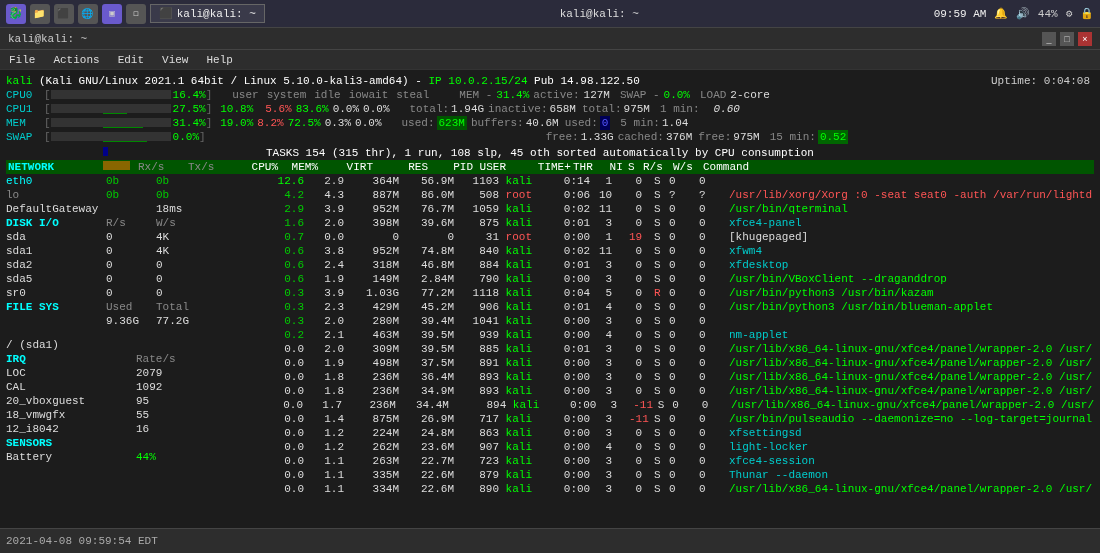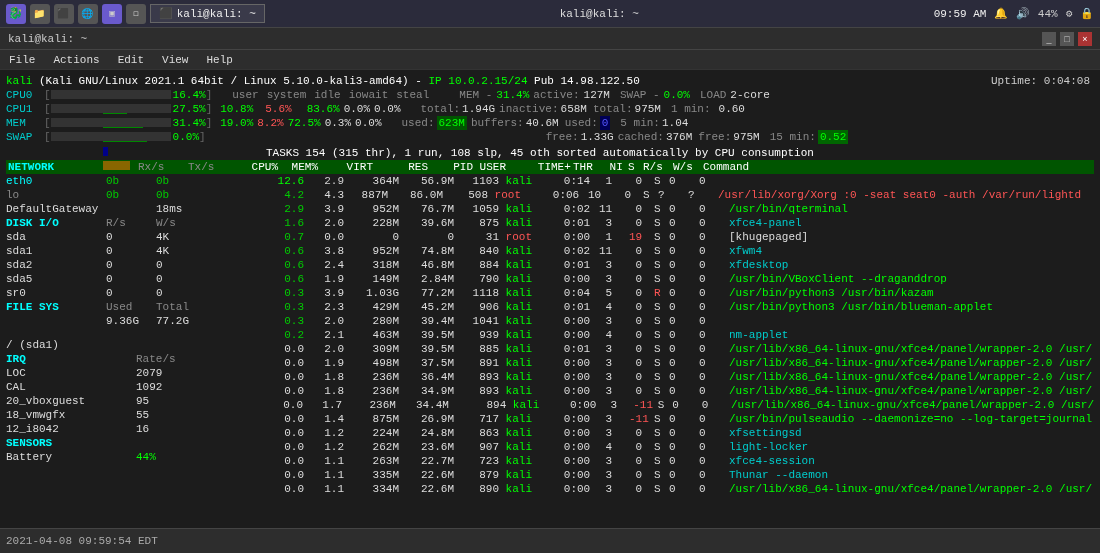--- a/index.html
+++ b/index.html
@@ -209,31 +209,31 @@
       <span style="color:#666;">[</span>
       <span style="display:inline-block; width:120px; height:9px; background:#333; position:relative; top:2px;">
         <span style="display:inline-block; width:32.7%; height:100%; background:#008800;"></span>
         <span style="display:inline-block; width:7%; height:100%; background:#880000;"></span>
         <span style="display:inline-block; width:3%; height:100%; background:#008888;"></span>
       </span>
       <span class="bright-green" style="margin-left:2px;">27.5%</span>
       <span style="color:#666;">]</span>
       <span style="margin-left:8px; color:#00ff00;">10.8%</span>
       <span style="margin-left:12px; color:#ff5555;">5.6%</span>
-      <span style="margin-left:15px; color:#00ff00;font-family:Liberation Mono, monospace;">83.6%</span>
+      <span style="margin-left:4px; color:#00ff00;font-family:Liberation Mono, monospace;">83.6%</span>
       <span style="margin-left:4px; color:#ddd;">0.0%</span>
       <span style="margin-left:4px; color:#ddd;">0.0%</span>
       <span style="margin-left:20px; color:#888;">total:</span>
       <span style="margin-left:2px; color:#ddd;">1.94G</span>
       <span style="margin-left:4px; color:#888;">inactive:</span>
       <span style="margin-left:2px; color:#ddd;">658M</span>
       <span style="margin-left:6px; color:#888;">total:</span>
       <span style="margin-left:2px; color:#ddd;">975M</span>
       <span style="margin-left:10px; color:#888;">1 min:</span>
-      <span style="margin-left:8px; color:#ddd;">0.60</span>
+      <span style="margin-left:14px; color:#ddd;font-style:italic;">0.60</span>
     </div>
 
     <div class="line">
       <span class="cyan" style="width:38px; display:inline-block;">MEM</span>
       <span style="color:#666;">[</span>
       <span style="display:inline-block; width:120px; height:9px; background:#333; position:relative; top:2px;">
         <span style="display:inline-block; width:36.4%; height:100%; background:#008800;"></span>
         <span style="display:inline-block; width:4%; height:100%; background:#000088;"></span>
         <span style="display:inline-block; width:22%; height:100%; background:#886600;"></span>
       </span>
@@ -359,21 +359,21 @@
           <span style="width:55px; color:#ddd;">   0:14</span>
           <span style="width:30px; color:#ddd;"> 1</span>
           <span style="width:25px; color:#ddd;"> 0</span>
           <span style="width:15px; color:#ddd;">S</span>
           <span style="width:30px; color:#ddd;">0</span>
           <span style="width:30px; color:#ddd;">0</span>
         </div>
         <div class="proc-row">
           <span style="width:40px; text-align:right; color:#00cc00;">4.2</span>
           <span style="width:40px; text-align:right; color:#ddd;"> 4.3</span>
-          <span style="width:44px; text-align:right; color:#ddd;"> 887M</span>
+          <span style="width:55px; text-align:right; color:#ddd;"> 887M</span>
           <span style="width:55px; text-align:right; color:#ddd;"> 86.0M</span>
           <span style="width:45px; text-align:right; color:#ddd;">  508</span>
           <span style="width:45px; color:#ff5555;"> root</span>
           <span style="width:55px; color:#ddd;">   0:06</span>
           <span style="width:30px; color:#ddd;">10</span>
           <span style="width:25px; color:#ddd;"> 0</span>
           <span style="width:15px; color:#ddd;">S</span>
           <span style="width:30px; color:#ddd;">?</span>
           <span style="width:30px; color:#ddd;">?</span>
           <span style="color:#ff5555;">/usr/lib/xorg/Xorg :0 -seat seat0 -auth /var/run/lightd</span>
@@ -389,21 +389,21 @@
           <span style="width:30px; color:#ddd;">11</span>
           <span style="width:25px; color:#ddd;"> 0</span>
           <span style="width:15px; color:#ddd;">S</span>
           <span style="width:30px; color:#ddd;">0</span>
           <span style="width:30px; color:#ddd;">0</span>
           <span style="color:#00ff00;">/usr/bin/qterminal</span>
         </div>
         <div class="proc-row">
           <span style="width:40px; text-align:right; color:#00cc00;">1.6</span>
           <span style="width:40px; text-align:right; color:#ddd;"> 2.0</span>
-          <span style="width:55px; text-align:right; color:#ddd;"> 228M</span>
+          <span style="width:55px; text-align:right; color:#ddd;"> 398M</span>
           <span style="width:55px; text-align:right; color:#ddd;"> 39.6M</span>
           <span style="width:45px; text-align:right; color:#ddd;">  875</span>
           <span style="width:45px; color:#00ff00;"> kali</span>
           <span style="width:55px; color:#ddd;">   0:01</span>
           <span style="width:30px; color:#ddd;"> 3</span>
           <span style="width:25px; color:#ddd;"> 0</span>
           <span style="width:15px; color:#ddd;">S</span>
           <span style="width:30px; color:#ddd;">0</span>
           <span style="width:30px; color:#ddd;">0</span>
           <span style="color:#00cccc;">xfce4-panel</span>

